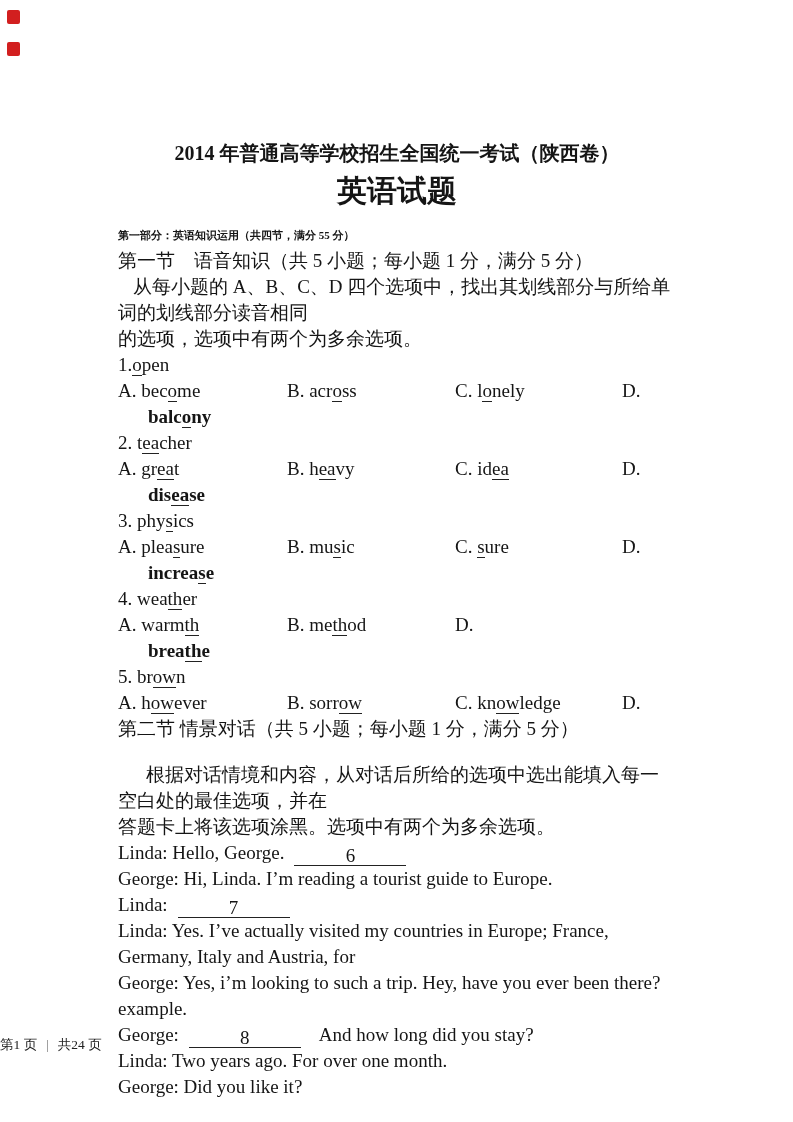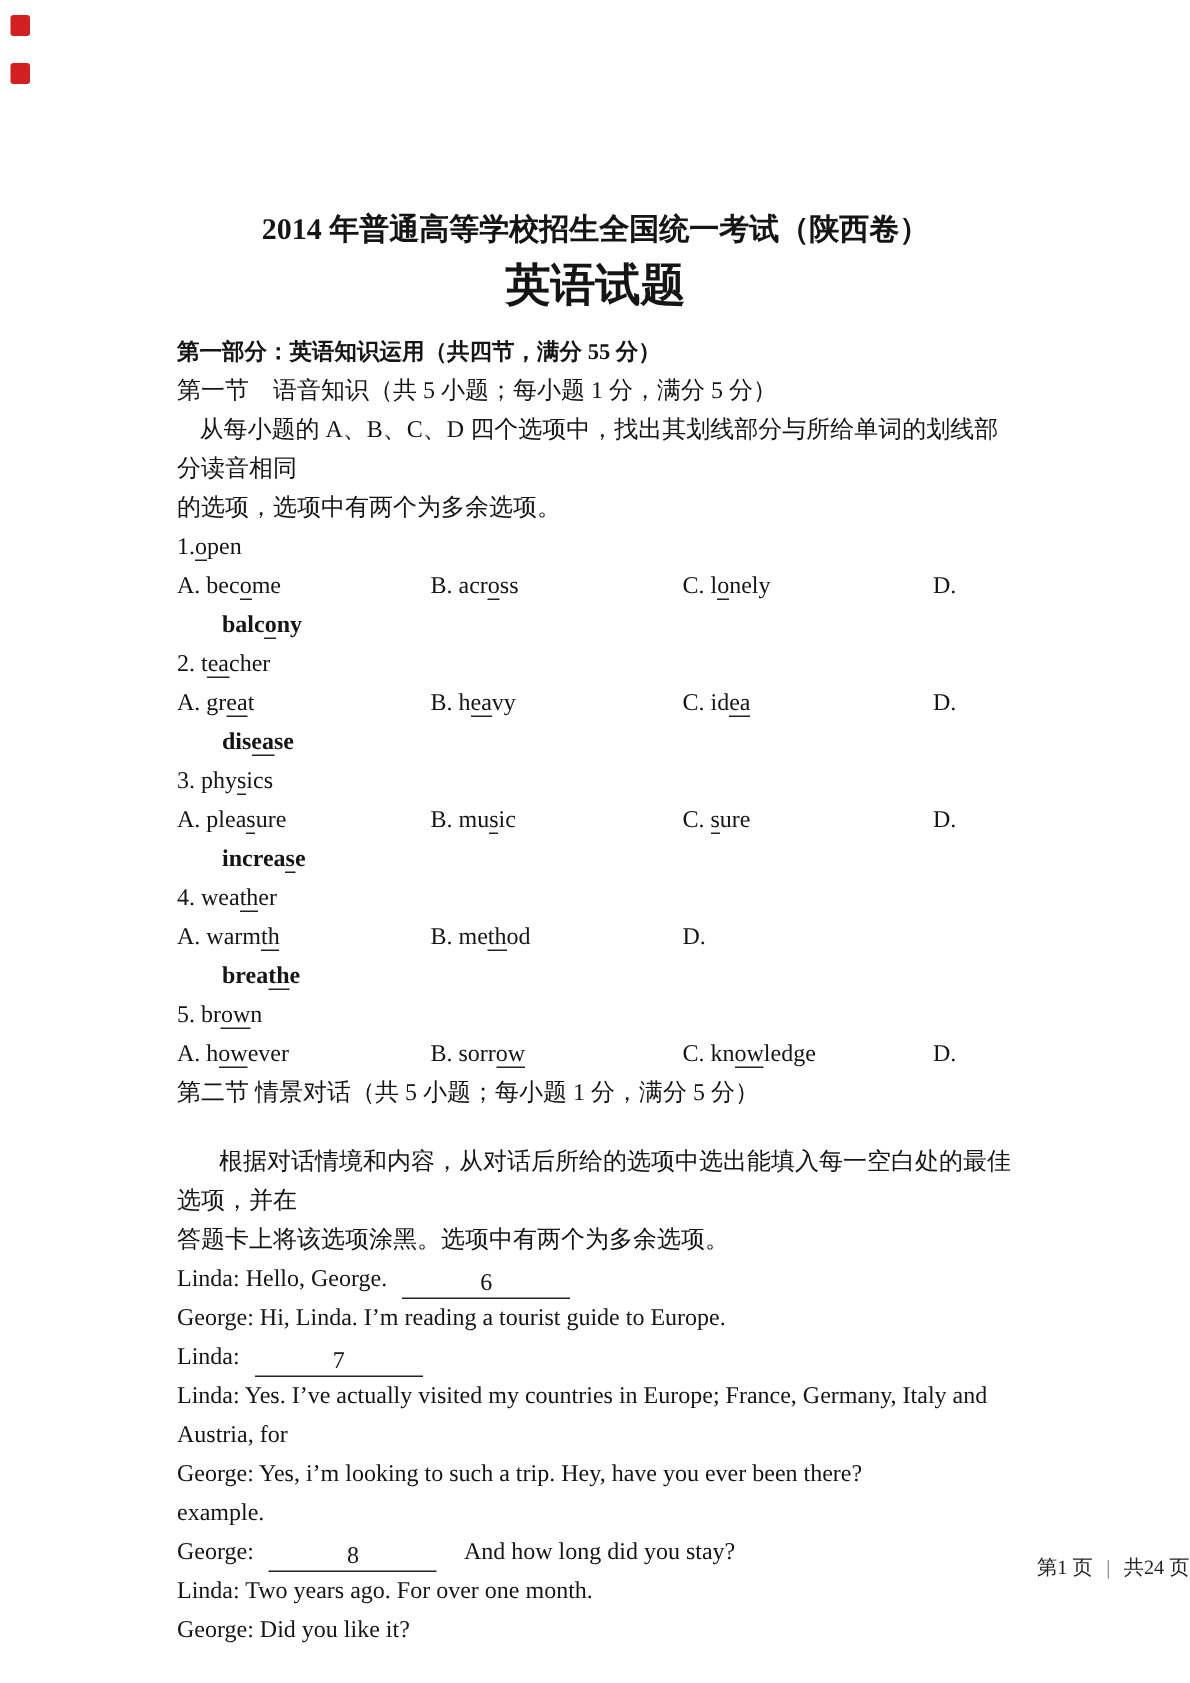--- a/index.html
+++ b/index.html
@@ -4,31 +4,31 @@
 <style>
   html,body{margin:0;padding:0;background:#ffffff;}
   .page{position:relative;width:793px;height:1122px;background:#ffffff;overflow:hidden;
         font-family:"Liberation Serif","DejaVu Serif",serif;color:#151515;}
   .stamp{position:absolute;left:7px;width:13px;height:14px;background:#d21f1f;border-radius:2px;}
   .stamp.s1{top:10px;}
   .stamp.s2{top:42px;}
   .content{position:absolute;left:118px;top:138px;width:558px;}
   .doc-title{font-weight:bold;font-size:20px;line-height:30px;text-align:center;white-space:nowrap;}
   .doc-subtitle{font-weight:bold;font-size:30px;line-height:46px;text-align:center;}
-  .part-heading{font-weight:bold;font-size:15px;line-height:26px;margin-top:8px;}
-  .line{font-size:16px;line-height:26px;}
+  .part-heading{font-weight:bold;font-size:11px;line-height:26px;margin-top:8px;}
+  .line{font-size:19px;line-height:26px;}
   .indent1{text-indent:15px;}
   .indent2{text-indent:28px;margin-top:20px;}
   .opt-row{display:grid;grid-template-columns:169px 168px 167px 1fr;}
   .wrap-word{padding-left:30px;font-weight:bold;}
   .u{border-bottom:1.2px solid #222;}
   .blank{display:inline-block;min-width:112px;height:19px;line-height:19px;text-align:center;
          border-bottom:1.2px solid #222;vertical-align:bottom;margin-left:10px;}
   .blank.mid{margin-right:18px;}
-  .footer{position:absolute;top:1036px;left:0;width:100%;text-align:right;font-size:13.5px;color:#222;}
+  .footer{position:absolute;top:1036px;left:0;width:100%;text-align:left;font-size:13.5px;color:#222;}
   .sep{color:#777;margin:0 9px;}
 </style>
 </head>
 <body>
 
 <div class="page">
   <div class="stamp s1"></div>
   <div class="stamp s2"></div>
 
   <div class="content">

